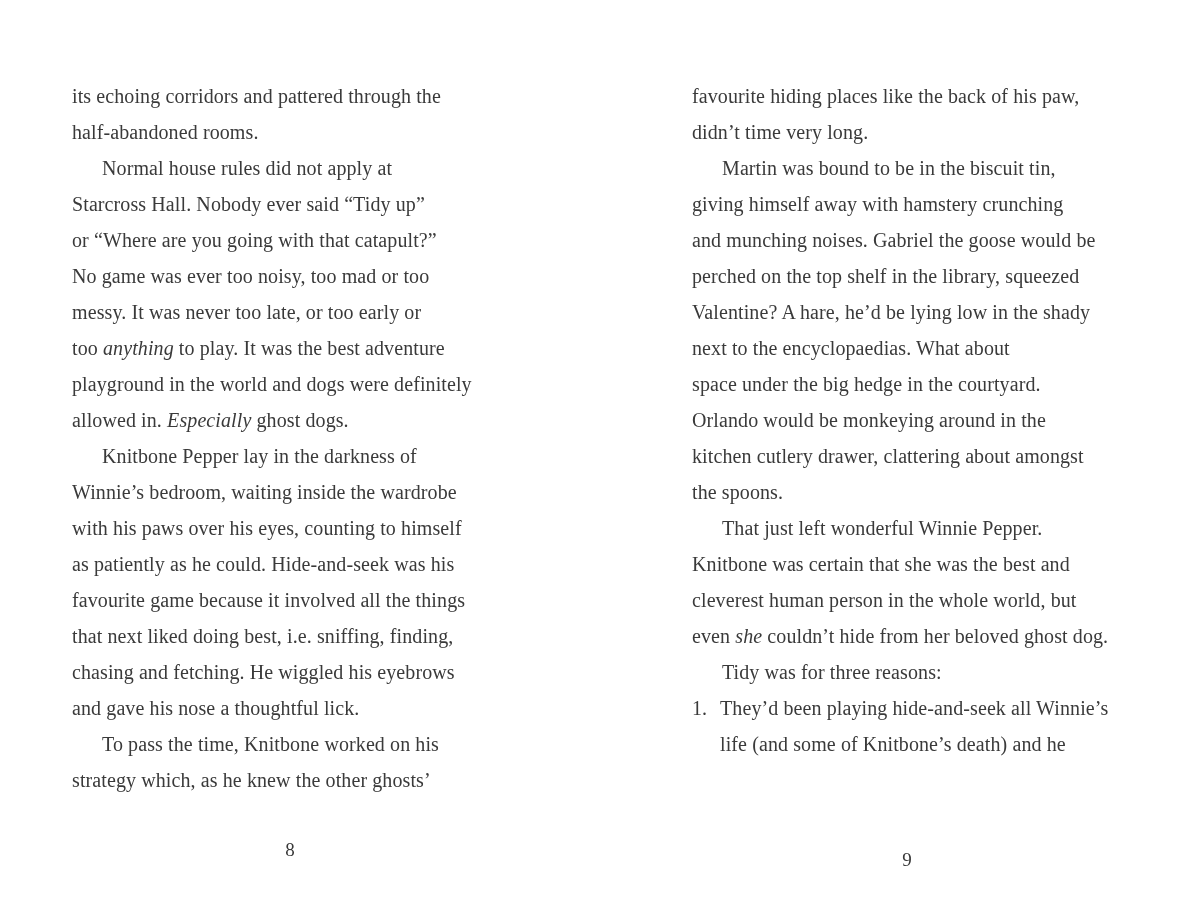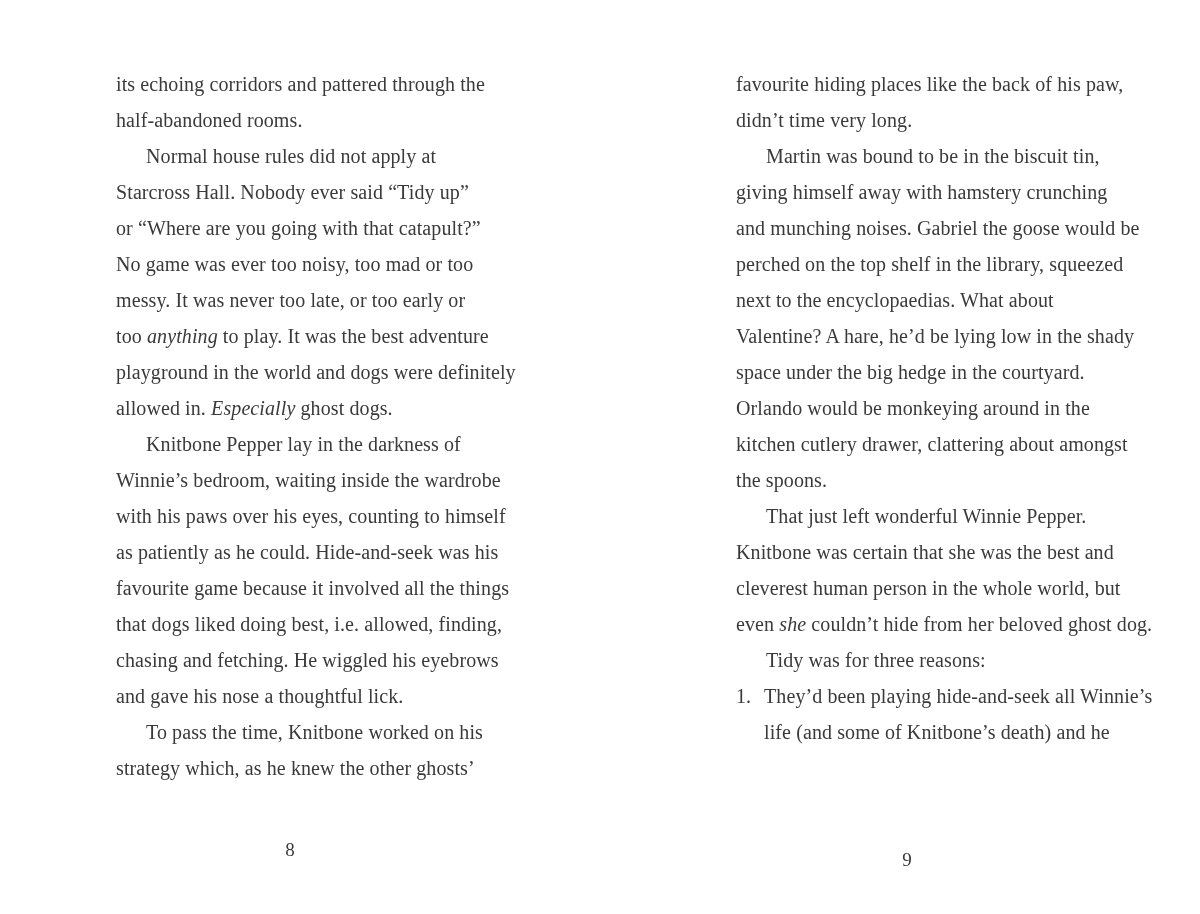--- a/index.html
+++ b/index.html
@@ -8,25 +8,24 @@
     position: relative;
     width: 1200px;
     height: 914px;
     background: #ffffff;
     overflow: hidden;
     font-family: "Liberation Serif", serif;
     color: #3a3a3a;
   }
   .text-block {
     position: absolute;
-    top: 66px;
+    top: 78px;
     font-size: 20px;
     line-height: 36px;
     letter-spacing: 0.1px;
-    margin-left: 44px;
   }
   .text-block--left  { left: 72px;  width: 480px; }
   .text-block--right { left: 692px; width: 474px; }
   .line { height: 36px; white-space: nowrap; }
   .line.indent { padding-left: 30px; }
   .line.hang   { padding-left: 28px; }
   .list-num {
     display: inline-block;
     width: 28px;
   }
@@ -55,38 +54,38 @@
       <div class="line"><span>No game was ever too noisy, too mad or too</span></div>
       <div class="line"><span>messy. It was never too late, or too early or</span></div>
       <div class="line"><span>too </span><em>anything</em><span> to play. It was the best adventure</span></div>
       <div class="line"><span>playground in the world and dogs were definitely</span></div>
       <div class="line"><span>allowed in. </span><em>Especially</em><span> ghost dogs.</span></div>
       <div class="line indent"><span>Knitbone Pepper lay in the darkness of</span></div>
       <div class="line"><span>Winnie’s bedroom, waiting inside the wardrobe</span></div>
       <div class="line"><span>with his paws over his eyes, counting to himself</span></div>
       <div class="line"><span>as patiently as he could. Hide-and-seek was his</span></div>
       <div class="line"><span>favourite game because it involved all the things</span></div>
-      <div class="line"><span>that dogs liked doing best, i.e. allowed, finding,</span></div>
+      <div class="line"><span>that next liked doing best, i.e. sniffing, finding,</span></div>
       <div class="line"><span>chasing and fetching. He wiggled his eyebrows</span></div>
       <div class="line"><span>and gave his nose a thoughtful lick.</span></div>
       <div class="line indent"><span>To pass the time, Knitbone worked on his</span></div>
       <div class="line"><span>strategy which, as he knew the other ghosts’</span></div>
     </div>
 
   <div class="page-number page-number--left">8</div>
 
   <div class="text-block text-block--right">
       <div class="line"><span>favourite hiding places like the back of his paw,</span></div>
       <div class="line"><span>didn’t time very long.</span></div>
       <div class="line indent"><span>Martin was bound to be in the biscuit tin,</span></div>
       <div class="line"><span>giving himself away with hamstery crunching</span></div>
       <div class="line"><span>and munching noises. Gabriel the goose would be</span></div>
       <div class="line"><span>perched on the top shelf in the library, squeezed</span></div>
+      <div class="line"><span>Valentine? A hare, he’d be lying low in the shady</span></div>
       <div class="line"><span>next to the encyclopaedias. What about</span></div>
-      <div class="line"><span>Valentine? A hare, he’d be lying low in the shady</span></div>
       <div class="line"><span>space under the big hedge in the courtyard.</span></div>
       <div class="line"><span>Orlando would be monkeying around in the</span></div>
       <div class="line"><span>kitchen cutlery drawer, clattering about amongst</span></div>
       <div class="line"><span>the spoons.</span></div>
       <div class="line indent"><span>That just left wonderful Winnie Pepper.</span></div>
       <div class="line"><span>Knitbone was certain that she was the best and</span></div>
       <div class="line"><span>cleverest human person in the whole world, but</span></div>
       <div class="line"><span>even </span><em>she</em><span> couldn’t hide from her beloved ghost dog.</span></div>
       <div class="line indent"><span>Tidy was for three reasons:</span></div>
       <div class="line"><span class="list-num">1.</span><span>They’d been playing hide-and-seek all Winnie’s</span></div>

